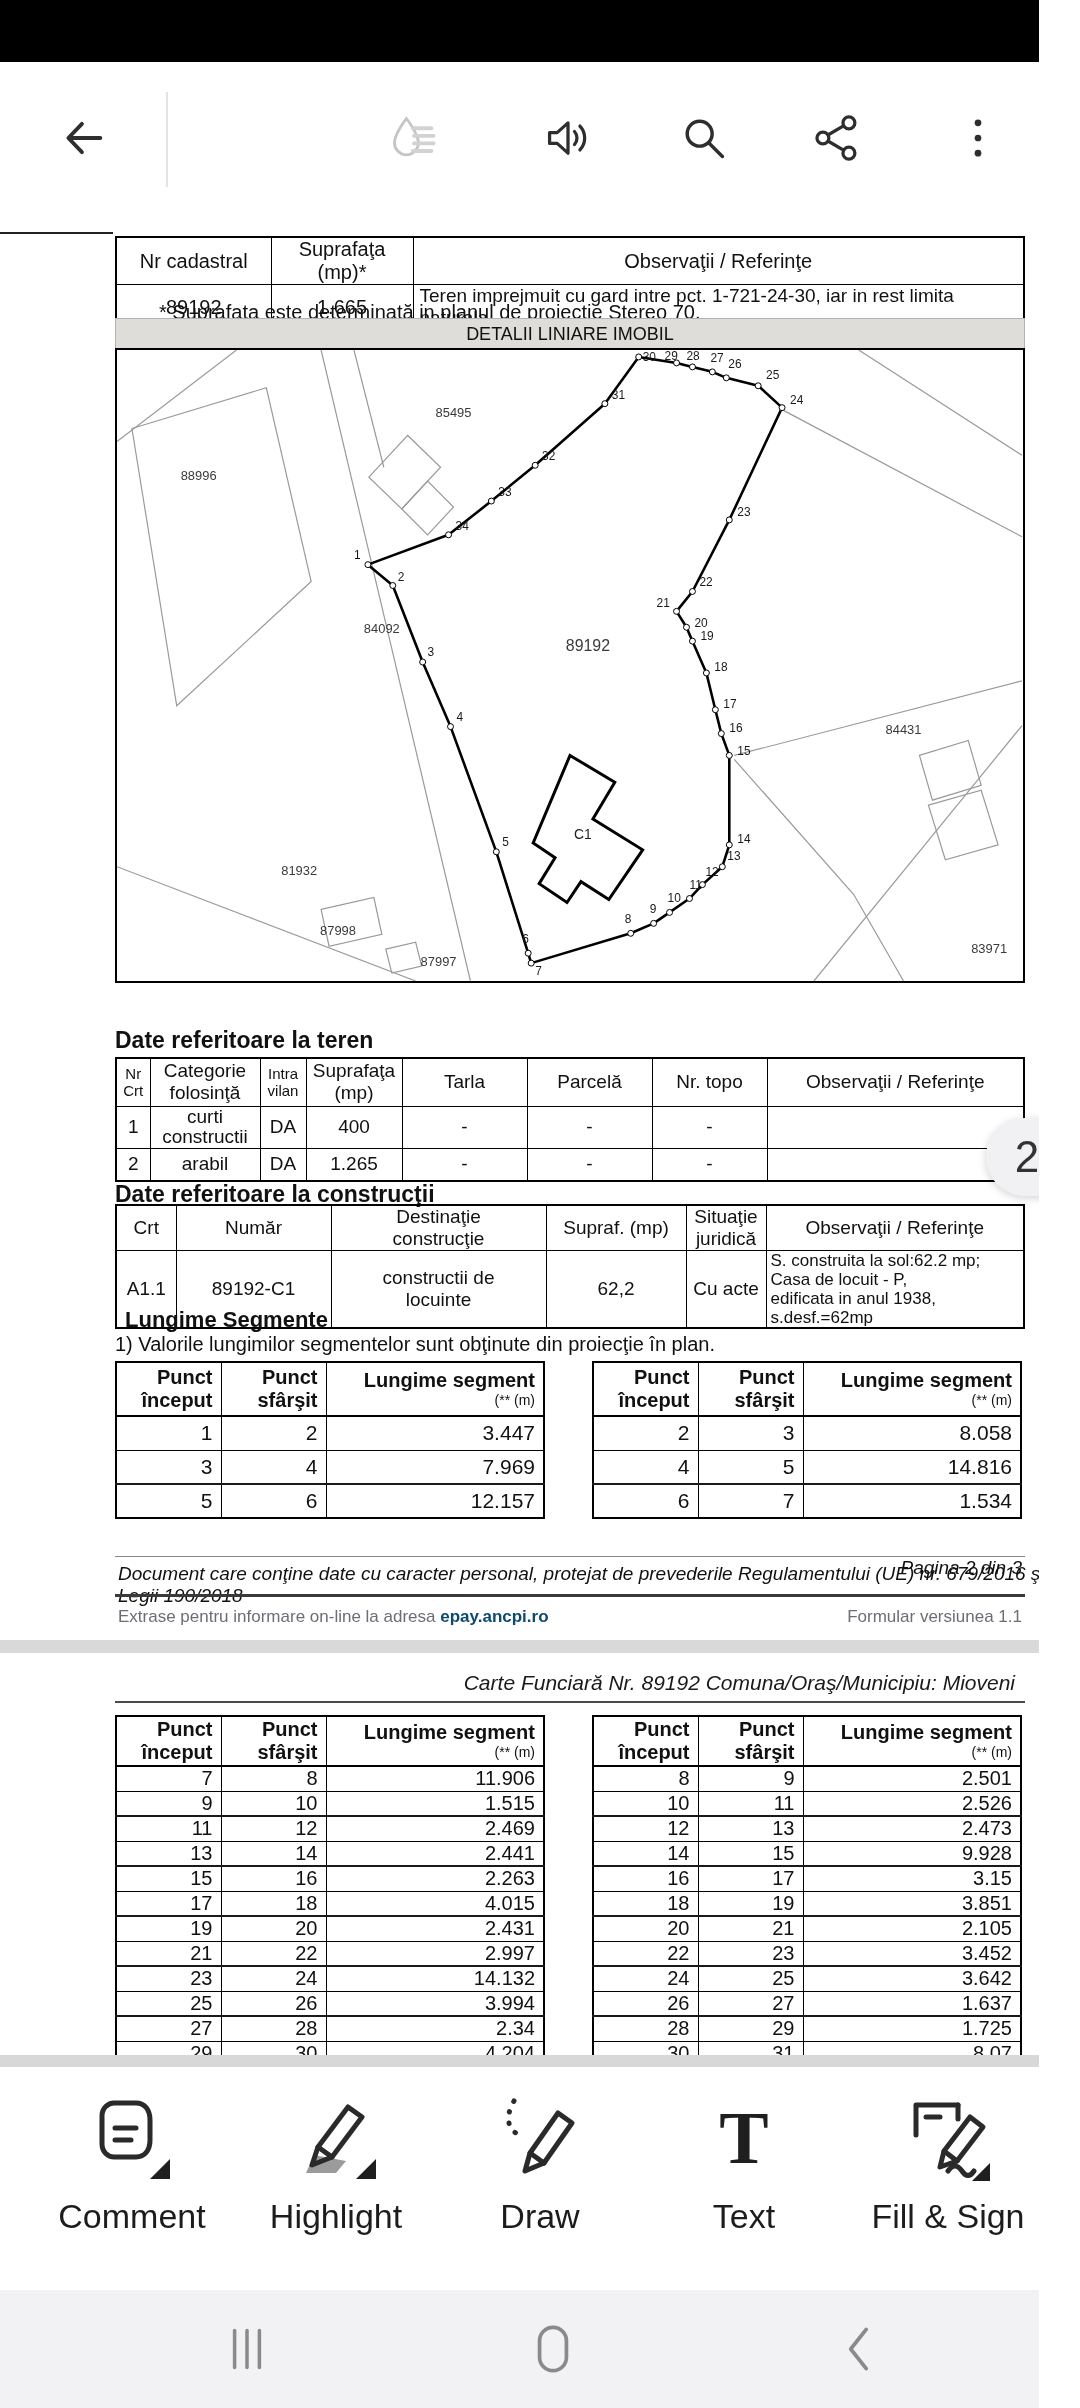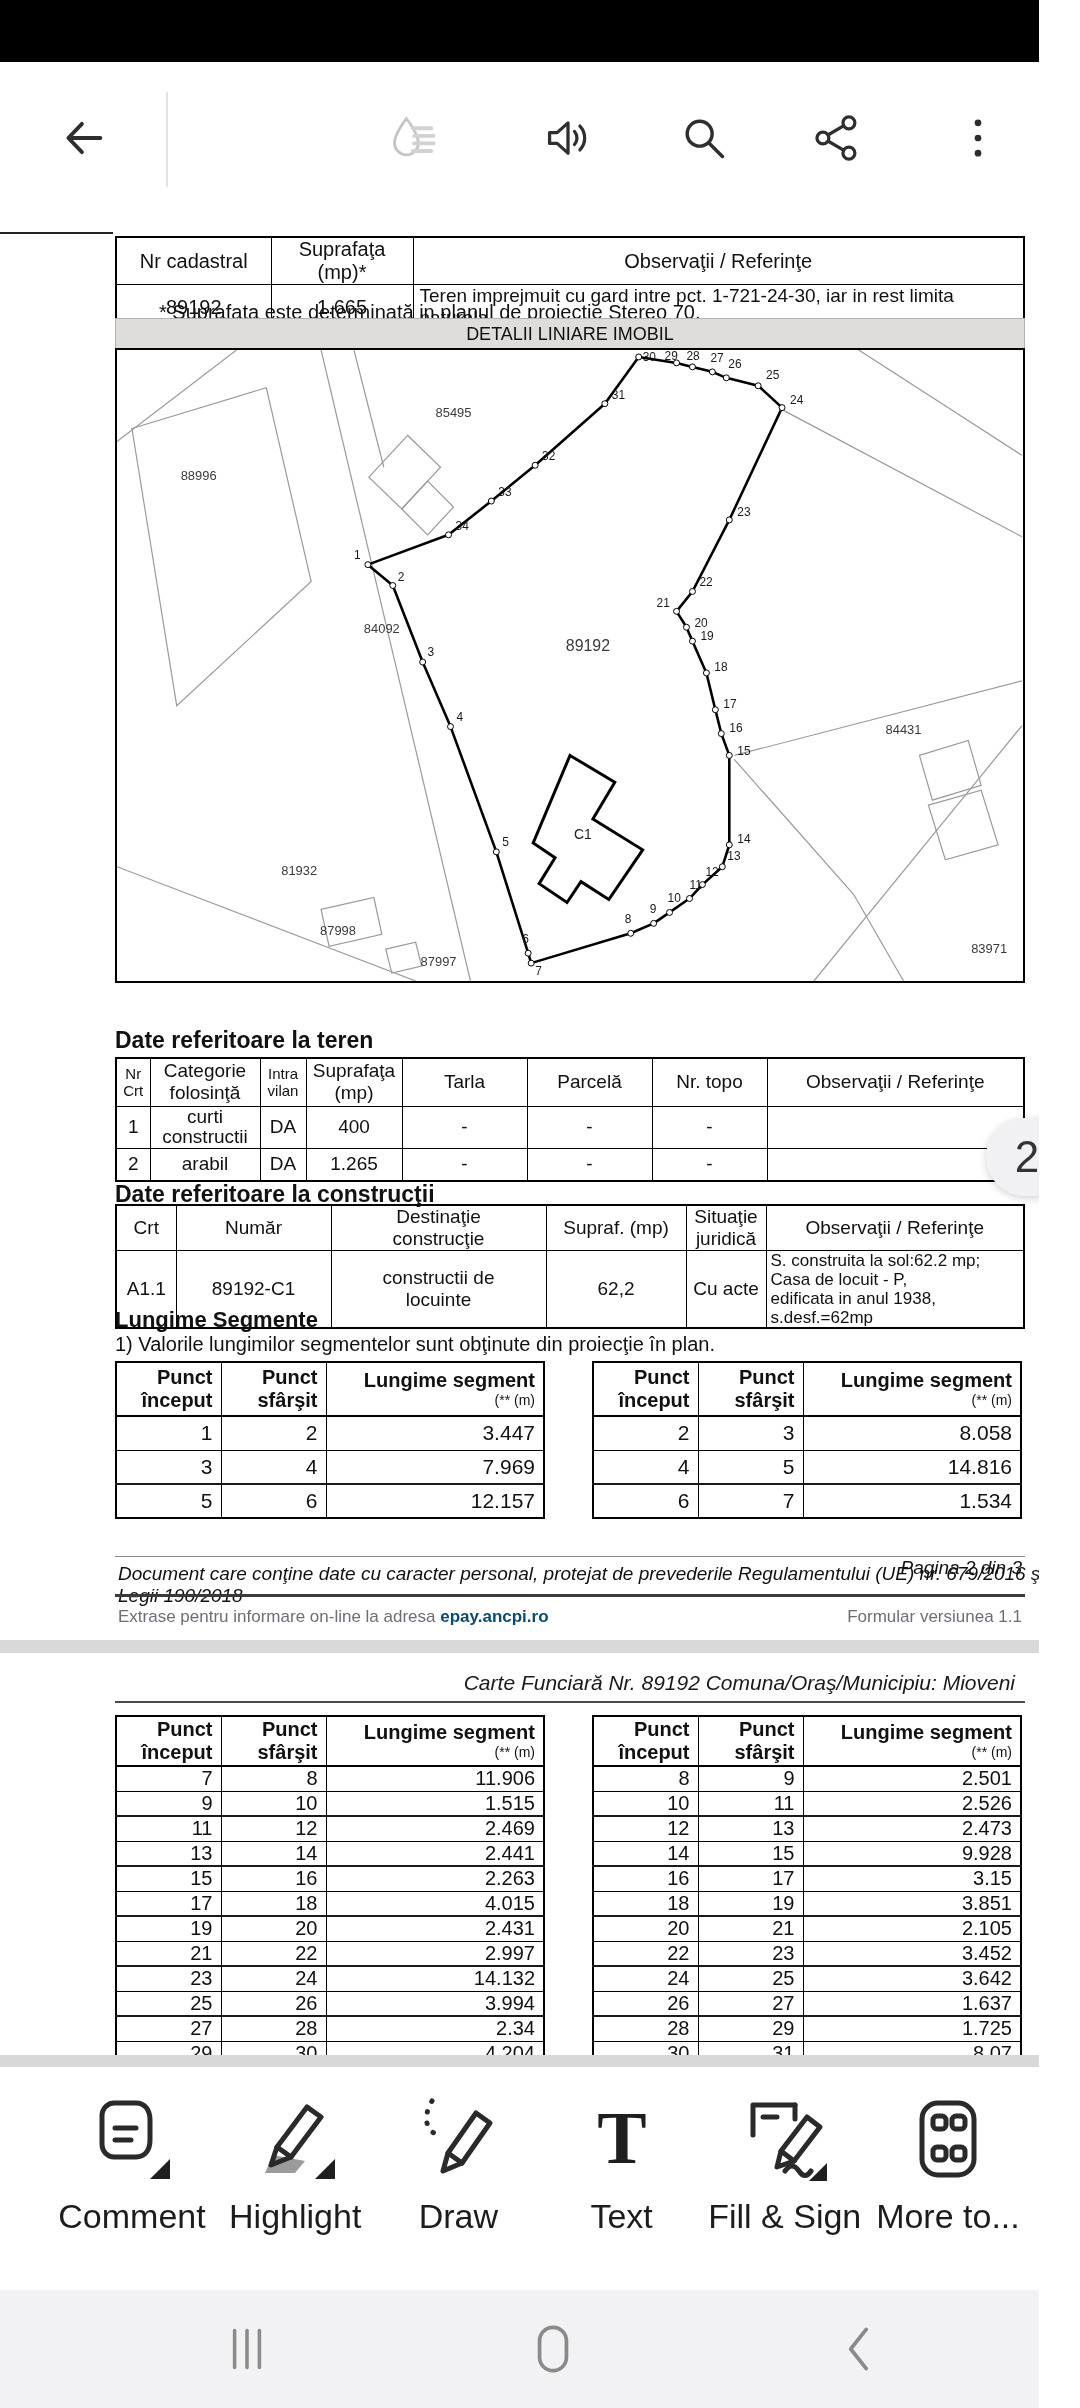--- a/index.html
+++ b/index.html
@@ -37,21 +37,21 @@
 
   
   .map-section { left:115px; top:103px; width:910px; }
   .map-title { height:30px; background:#deddd9; border:1px solid #b5b3af; border-bottom:none; text-align:center; font-size:18px; line-height:30px; color:#111; }
   .map-box { height:635px; border:2px solid #000; background:#fff; }
   .map-box svg { width:100%; height:100%; display:block; }
 
   .section-title { font-weight:700; font-size:23px; }
   .t-teren { left:115px; top:812px; }
   .t-constr { left:115px; top:966px; }
-  .t-lungime { left:115px; top:1092px; font-size:22px; }
+  .t-lungime { left:125px; top:1092px; font-size:22px; }
   .lungime-note { left:115px; top:1118px; font-size:20px; font-weight:400; }
 
   
   .tbl-teren-wrap { left:115px; top:842px; width:910px; }
   .tbl-teren { border:2px solid #000; }
   .tbl-teren th { font-weight:400; font-size:19px; height:48px; text-align:center;margin-left:36px; }
   .tbl-teren th:nth-child(1) div, .tbl-teren th:nth-child(3) div { font-size:15px; }
   .tbl-teren td { font-size:19px; text-align:center; line-height:1.1; }
   .tbl-teren tr:nth-child(1) td { height:42px; }
   .tbl-teren tr:nth-child(2) td { height:32px; }
@@ -778,32 +778,20 @@
           <line x1="26" y1="26" x2="40" y2="26"></line>
           <path d="M44 60 L70 26 L83 36 L57 70 Z"></path>
           <path d="M44 60 L40 76 L57 70"></path>
           <path d="M48 80 q7 -10 14 0 q6 9 12 0"></path>
         </g>
         <polygon points="90,90 90,72 72,90" fill="#1f1f1f"></polygon>
       </svg>
       <span class="bt-label">Fill &amp; Sign</span>
     </button>
 
-    <button class="bt-item">
-      <svg viewBox="0 0 96 96">
-        <g fill="none" stroke="#2a2a2a" stroke-width="5" stroke-linejoin="round">
-          <rect x="22" y="12" width="52" height="72" rx="16"></rect>
-          <rect x="33" y="25" width="13" height="13" rx="4"></rect>
-          <rect x="52" y="25" width="13" height="13" rx="4"></rect>
-          <rect x="33" y="56" width="13" height="13" rx="4"></rect>
-          <rect x="52" y="56" width="13" height="13" rx="4"></rect>
-        </g>
-      </svg>
-      <span class="bt-label">More to...</span>
-    </button>
   </div>
 
   <div class="nav-bar">
     <button class="nav-btn" style="left:216px">
       <svg viewBox="0 0 60 60">
         <g stroke="#8a8a8a" stroke-width="3.4" stroke-linecap="round">
           <line x1="18" y1="12" x2="18" y2="48"></line>
             <line x1="30" y1="12" x2="30" y2="48"></line>
             <line x1="42" y1="12" x2="42" y2="48"></line>
         </g>

